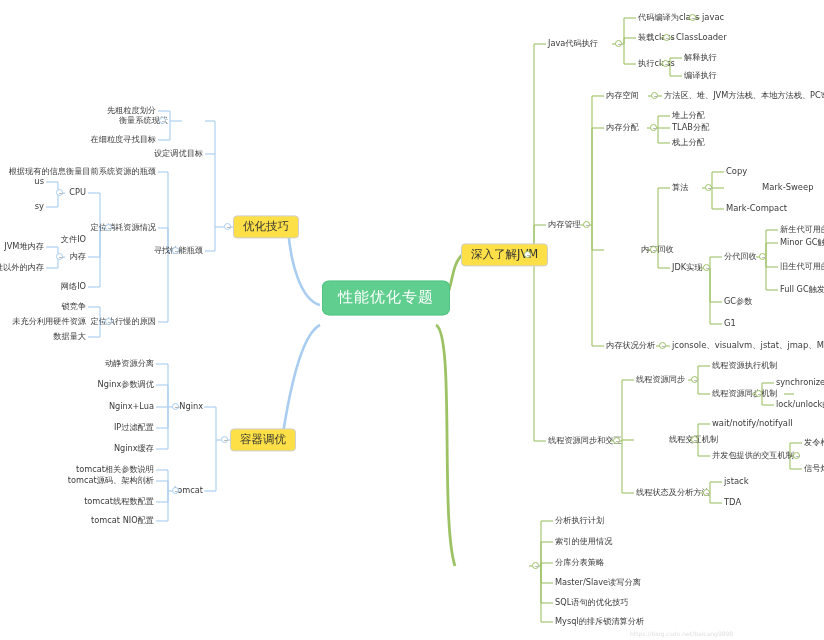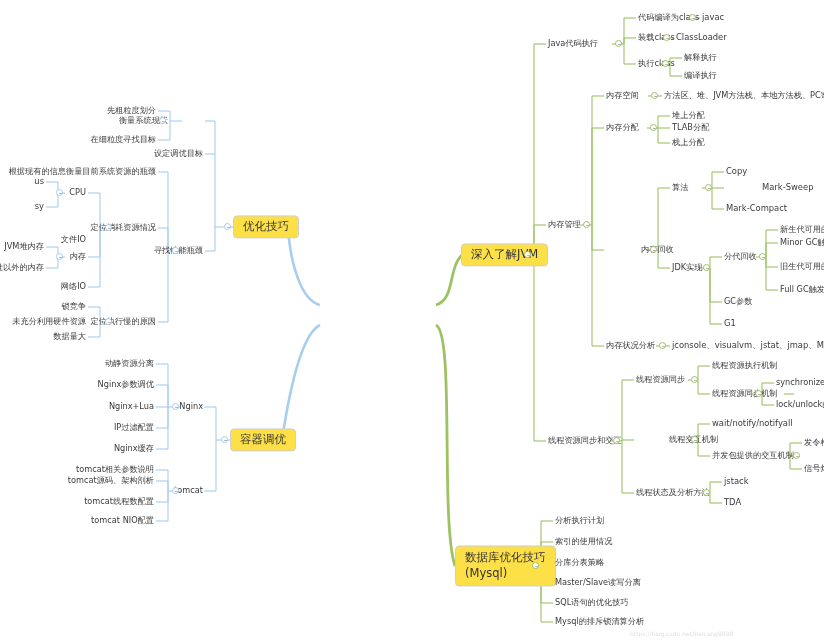--- a/index.html
+++ b/index.html
@@ -273,20 +273,21 @@
       <path d="M541,563 L553,563"></path>
       <path d="M541,566 L541,583"></path>
       <path d="M541,583 L553,583"></path>
       <path d="M541,566 L541,603"></path>
       <path d="M541,603 L553,603"></path>
       <path d="M541,566 L541,622"></path>
       <path d="M541,622 L553,622"></path>
     </g>
   </svg>
 
+  <div class="node central" style="left:322px;top:298px;transform:translateY(-50%);">性能优化专题</div>
 
   <div class="node topic1" style="left:233px;top:227px;transform:translateY(-50%);">优化技巧</div>
   <div class="handle blue" style="left:224px;top:223px;"></div>
 
   <div class="node leaf" style="left:168px;top:121px;transform:translate(-100%,-50%);">衡量系统现状</div>
   <div class="handle blue" style="left:159px;top:117px;"></div>
   <div class="node leaf" style="left:156px;top:111px;transform:translate(-100%,-50%);">先粗粒度划分</div>
   <div class="node leaf" style="left:156px;top:140px;transform:translate(-100%,-50%);">在细粒度寻找目标</div>
 
   <div class="node leaf" style="left:203px;top:154px;transform:translate(-100%,-50%);">设定调优目标</div>
@@ -407,24 +408,20 @@
   <div class="node leaf" style="left:712px;top:456px;transform:translateY(-50%);">并发包提供的交互机制</div>
   <div class="handle green" style="left:793px;top:452px;"></div>
   <div class="node leaf" style="left:804px;top:443px;transform:translateY(-50%);">发令枪</div>
   <div class="node leaf" style="left:804px;top:469px;transform:translateY(-50%);">信号灯</div>
 
   <div class="node leaf" style="left:636px;top:493px;transform:translateY(-50%);">线程状态及分析方法</div>
   <div class="handle green" style="left:703px;top:489px;"></div>
   <div class="node leaf en" style="left:724px;top:482px;transform:translateY(-50%);">jstack</div>
   <div class="node leaf en" style="left:724px;top:503px;transform:translateY(-50%);">TDA</div>
 
-  <div class="node topic1 two-line" style="left:455px;top:566px;transform:translateY(-50%);">
-    <div>数据库优化技巧</div>
-    <div>(Mysql)</div>
-  </div>
   <div class="handle green" style="left:532px;top:562px;"></div>
 
   <div class="node leaf" style="left:555px;top:521px;transform:translateY(-50%);">分析执行计划</div>
   <div class="node leaf" style="left:555px;top:542px;transform:translateY(-50%);">索引的使用情况</div>
   <div class="node leaf" style="left:555px;top:563px;transform:translateY(-50%);">分库分表策略</div>
   <div class="node leaf" style="left:555px;top:583px;transform:translateY(-50%);">Master/Slave读写分离</div>
   <div class="node leaf" style="left:555px;top:603px;transform:translateY(-50%);">SQL语句的优化技巧</div>
   <div class="node leaf" style="left:555px;top:622px;transform:translateY(-50%);">Mysql的排斥锁清算分析</div>
 
   <div class="watermark2">https://blog.csdn.net/baicang9898</div>

